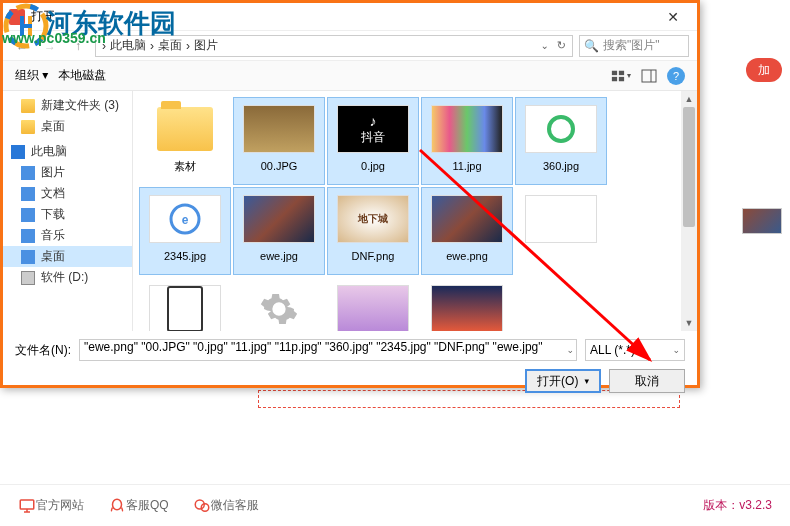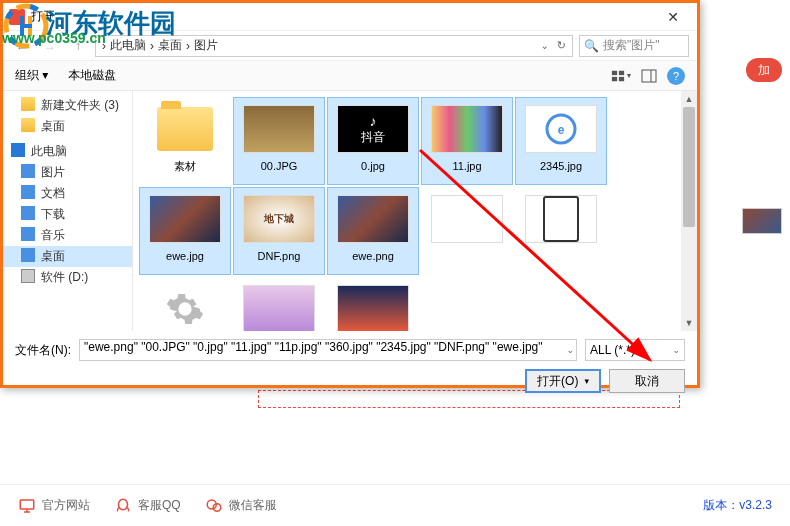--- a/index.html
+++ b/index.html
@@ -2,43 +2,43 @@
 <html><head>
 <meta charset="utf-8">
 <style>
 *{box-sizing:border-box;margin:0;padding:0;font-family:"Microsoft YaHei",SimSun,sans-serif;font-size:12px}
 body{width:790px;height:526px;background:#fff;position:relative;overflow:hidden}
 .bg-app{position:absolute;top:0;left:0;right:0;bottom:0;background:#fff}
 .bg-red-btn{position:absolute;top:58px;right:8px;width:36px;height:24px;background:#e84c3d;color:#fff;border-radius:12px;display:flex;align-items:center;justify-content:center}
 .bg-thumb{position:absolute;top:208px;right:8px;width:40px;height:26px;background:linear-gradient(135deg,#8b4a3a,#3a5a8b);border:1px solid #ccc}
 .dropzone{position:absolute;left:258px;top:390px;right:110px;height:18px;border:1px dashed #e84c3d}
 .footer{position:absolute;bottom:0;left:0;right:0;height:42px;border-top:1px solid #eee;display:flex;align-items:center;padding:0 18px;gap:24px}
-.footer-item{display:flex;align-items:center;gap:6px;color:#666}
+.footer-item{display:flex;align-items:center;color:#666}
 .footer-item svg{width:18px;height:18px}
-.version{margin-left:auto;color:#1d4ed8}
+.version{margin-left:auto;color:#be185d}
 .watermark{position:absolute;top:2px;left:2px;z-index:100;pointer-events:none}
 .wm-logo{width:48px;height:48px;position:absolute;top:0;left:0}
 .wm-text{position:absolute;top:4px;left:44px;font-size:26px;font-weight:bold;color:#0369a1;white-space:nowrap}
 .wm-url{position:absolute;top:28px;left:0;font-size:14px;font-weight:bold;color:#1a9a4a}
 .dialog{position:absolute;top:0;left:0;width:700px;height:388px;background:#fff;border:3px solid #f97316;box-shadow:2px 2px 8px rgba(0,0,0,0.3);z-index:50}
 .dlg-titlebar{height:28px;display:flex;align-items:center;padding:0 6px;border-bottom:1px solid #eee}
 .dlg-titlebar .ico{width:16px;height:16px;background:#e84c3d;border-radius:2px;margin-right:6px}
 .dlg-close{margin-left:auto;width:36px;height:22px;display:flex;align-items:center;justify-content:center;font-size:14px;color:#333}
 .dlg-nav{height:30px;display:flex;align-items:center;padding:0 8px;gap:6px;border-bottom:1px solid #eee}
 .nav-btn{width:22px;height:22px;display:flex;align-items:center;justify-content:center;color:#888;border-radius:2px}
 .breadcrumb{flex:1;height:22px;border:1px solid #ccc;display:flex;align-items:center;padding:0 6px;gap:4px;background:#fff}
 .breadcrumb span{color:#333}
 .search{width:110px;height:22px;border:1px solid #ccc;display:flex;align-items:center;padding:0 4px;gap:4px;color:#888}
-.dlg-toolbar{height:30px;display:flex;align-items:center;padding:0 12px;gap:20px;border-bottom:1px solid #e8e8e8;background:#fafafa}
+.dlg-toolbar{height:30px;display:flex;align-items:center;padding:0 12px;gap:10px;border-bottom:1px solid #e8e8e8;background:#fafafa}
 .tb-right{margin-left:auto;display:flex;gap:8px;align-items:center}
 .tb-ico{width:20px;height:20px;display:flex;align-items:center;justify-content:center;color:#555}
 .help-ico{width:18px;height:18px;border-radius:50%;background:#4aa0e8;color:#fff;display:flex;align-items:center;justify-content:center;font-size:11px}
 .dlg-body{display:flex;height:240px}
 .sidebar{width:130px;border-right:1px solid #e8e8e8;overflow:hidden;padding:4px 0}
-.sb-item{display:flex;align-items:flex-start;gap:6px;padding:2px 8px 2px 18px;color:#333;white-space:nowrap}
+.sb-item{display:flex;align-items:center;gap:6px;padding:2px 8px 2px 18px;color:#333;white-space:nowrap}
 .sb-item.lv0{padding-left:8px}
 .sb-item.sel{background:#cde8ff}
 .sb-ico{width:14px;height:14px;flex-shrink:0}
 .folder-ico{background:linear-gradient(#ffd96b,#f5b93a);border-radius:1px}
 .pc-ico{background:#2878d8}
 .drive-ico{background:#ccc;border:1px solid #888}
 .blue-ico{background:#4a90e2}
 .file-area{flex:1;overflow:hidden;padding:6px;position:relative}
 .file-grid{display:flex;flex-wrap:wrap;gap:2px}
 .file-item{width:92px;height:88px;display:flex;flex-direction:column;align-items:center;justify-content:flex-start;padding:4px;border:1px solid transparent}
@@ -228,20 +228,30 @@
             <div class="fname">0.jpg</div>
           </div>
           <div class="file-item sel">
             <div class="thumb">
               <div class="th-img th-11"></div>
             </div>
             <div class="fname">11.jpg</div>
           </div>
           <div class="file-item sel">
             <div class="thumb">
+              <div class="th-img th-360">
+                <svg width="32" height="32">
+                  <circle cx="16" cy="16" r="12" fill="none" stroke="#3aba6a" stroke-width="4"></circle>
+                </svg>
+              </div>
+            </div>
+            <div class="fname">360.jpg</div>
+          </div>
+          <div class="file-item sel">
+            <div class="thumb">
               <div class="th-img th-2345">
                 <svg width="36" height="36">
                   <circle cx="18" cy="18" r="14" fill="none" stroke="#4a90e2" stroke-width="3"></circle>
                   <text x="18" y="23" text-anchor="middle" fill="#4a90e2" font-size="14" font-weight="bold">e</text>
                 </svg>
               </div>
             </div>
             <div class="fname">2345.jpg</div>
           </div>
           <div class="file-item sel">

